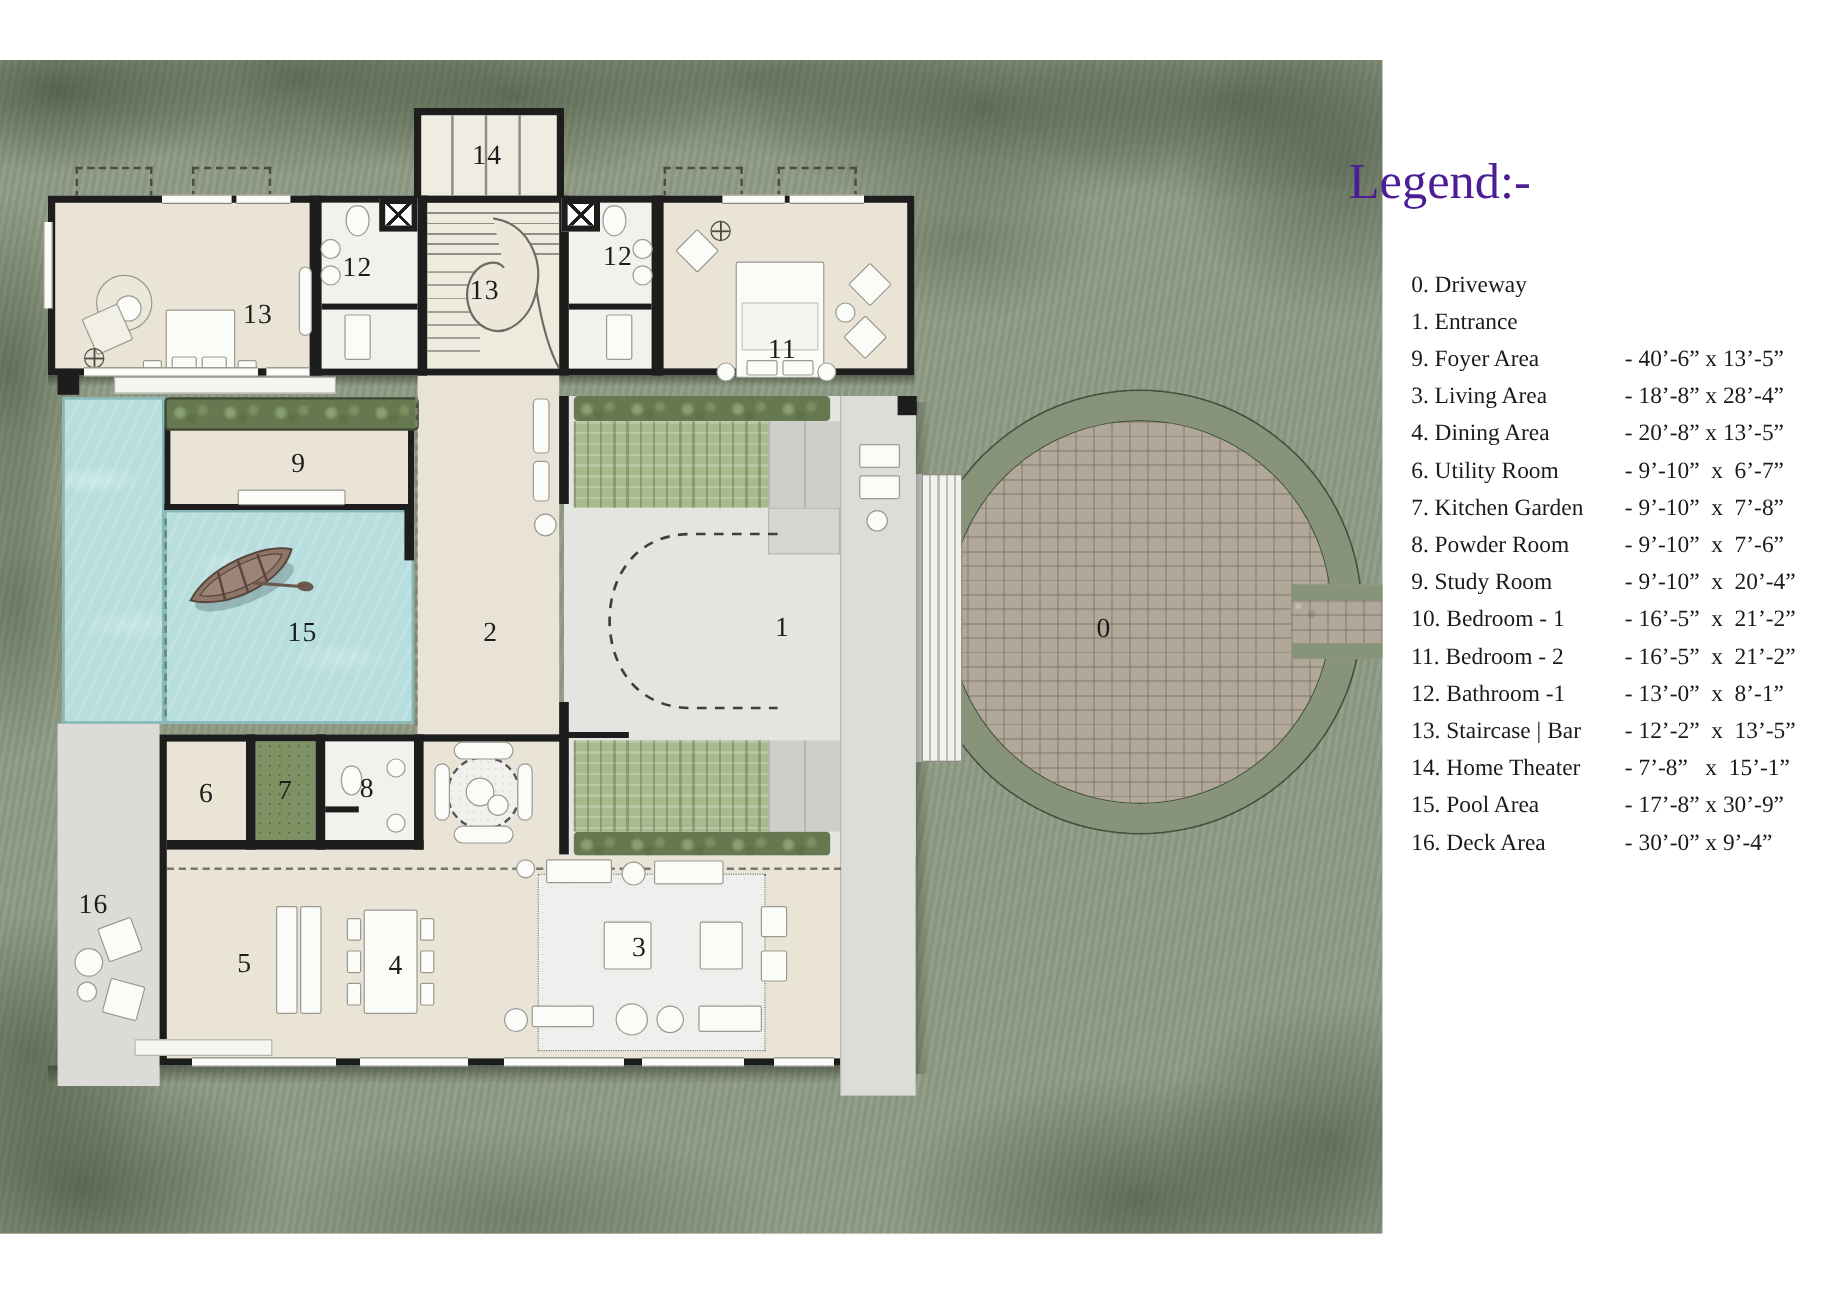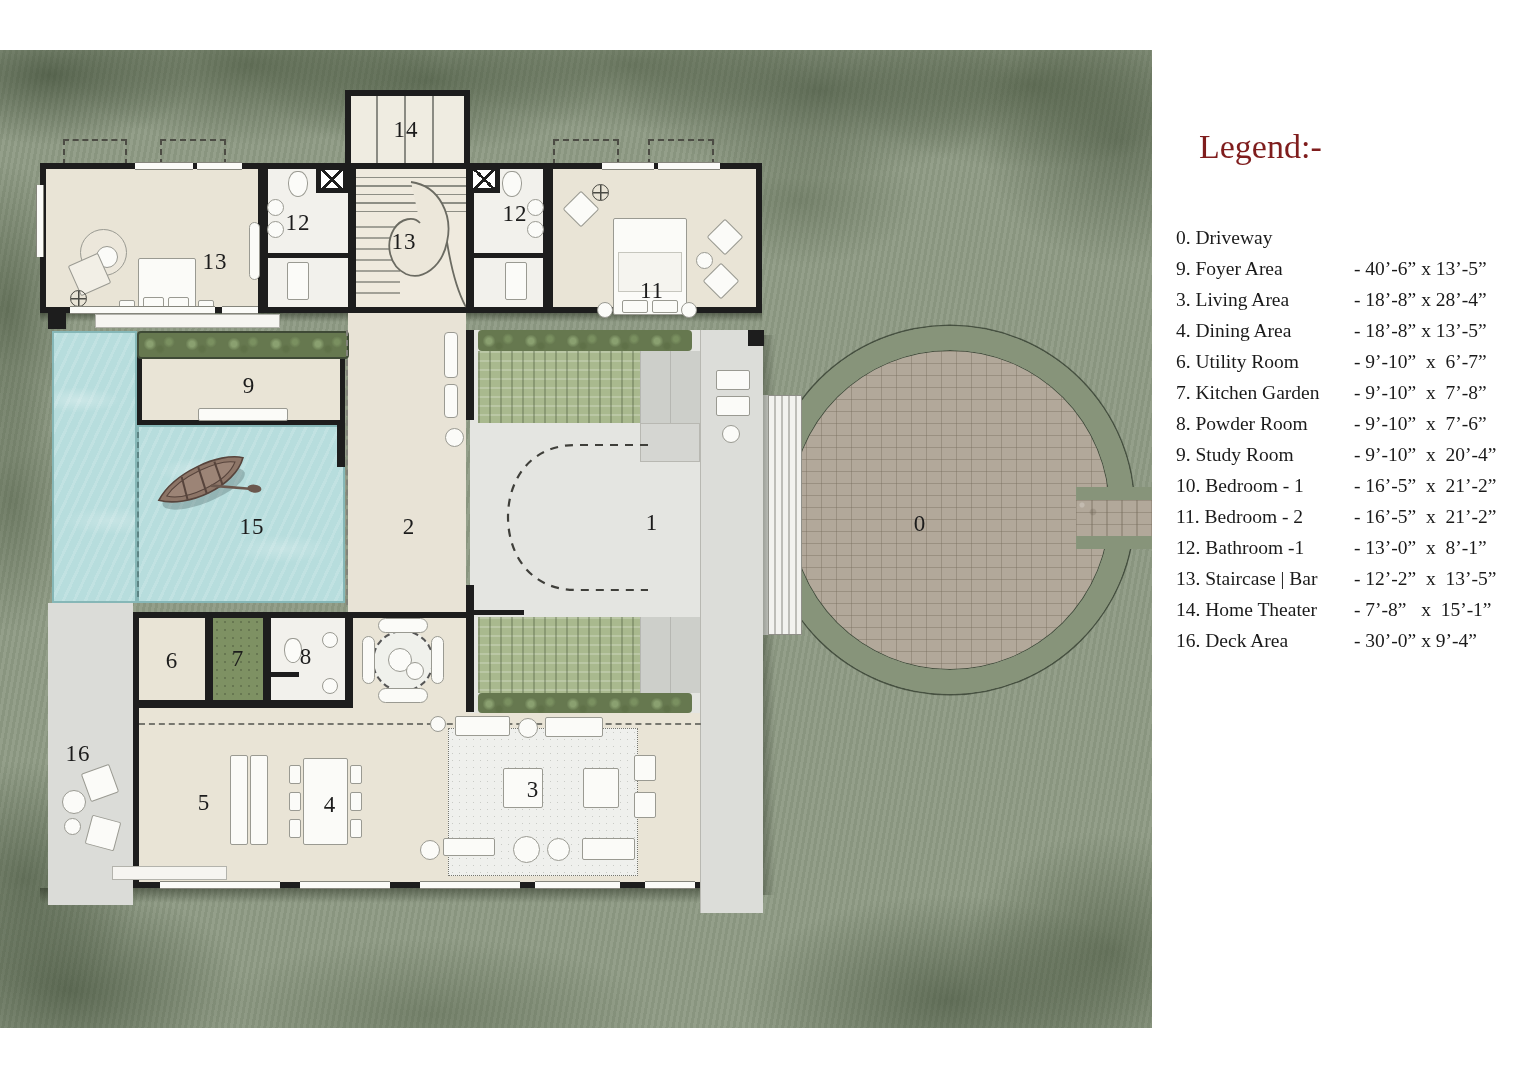--- a/index.html
+++ b/index.html
@@ -60,21 +60,21 @@
   .awn{position:absolute;height:24px;border:2px dashed #4c4c44;border-bottom:none;z-index:2;}
   .shadowH{position:absolute;z-index:2;background:linear-gradient(to bottom, rgba(35,42,28,.5), transparent);}
   .xsq{position:absolute;background-color:#ffffff;border:5px solid #1d1d1d;box-sizing:border-box;z-index:5;
     background-image:linear-gradient(45deg, transparent 45%, #1d1d1d 45% 55%, transparent 55%),
                      linear-gradient(135deg, transparent 45%, #1d1d1d 45% 55%, transparent 55%);}
 
   
   .plabel{position:absolute;z-index:8;font-size:23px;color:#1c1c1c;transform:translate(-50%,-50%);letter-spacing:1px;}
 
   
-  .legend-title{position:absolute;left:1199px;top:128px;font-size:34px;color:#7f1d1d;z-index:9;}
+  .legend-title{position:absolute;left:1124px;top:128px;font-size:42px;color:#4c1d95;z-index:9;}
   .legend-list{position:absolute;left:1176px;top:222px;z-index:9;}
   .lrow{height:31px;display:flex;align-items:center;font-size:19.5px;color:#1a1a1a;white-space:pre;}
   .lname{width:178px;}
 </style>
 </head>
 <body>
 
 <div class="page">
 
   <div class="site"></div>
@@ -293,28 +293,30 @@
   <div class="plabel" style="left:238px;top:659px;">7</div>
   <div class="plabel" style="left:306px;top:657px;">8</div>
   <div class="plabel" style="left:78px;top:754px;">16</div>
   <div class="plabel" style="left:204px;top:803px;">5</div>
   <div class="plabel" style="left:330px;top:805px;">4</div>
   <div class="plabel" style="left:533px;top:790px;">3</div>
 
   <div class="legend-title">Legend:-</div>
   <div class="legend-list">
     <div class="lrow"><span class="lname">0. Driveway</span><span class="ldims"></span></div>
+    <div class="lrow"><span class="lname">1. Entrance</span><span class="ldims"></span></div>
     <div class="lrow"><span class="lname">9. Foyer Area</span><span class="ldims">- 40’-6” x 13’-5”</span></div>
     <div class="lrow"><span class="lname">3. Living Area</span><span class="ldims">- 18’-8” x 28’-4”</span></div>
-    <div class="lrow"><span class="lname">4. Dining Area</span><span class="ldims">- 18’-8” x 13’-5”</span></div>
+    <div class="lrow"><span class="lname">4. Dining Area</span><span class="ldims">- 20’-8” x 13’-5”</span></div>
     <div class="lrow"><span class="lname">6. Utility Room</span><span class="ldims">- 9’-10”  x  6’-7”</span></div>
     <div class="lrow"><span class="lname">7. Kitchen Garden</span><span class="ldims">- 9’-10”  x  7’-8”</span></div>
     <div class="lrow"><span class="lname">8. Powder Room</span><span class="ldims">- 9’-10”  x  7’-6”</span></div>
     <div class="lrow"><span class="lname">9. Study Room</span><span class="ldims">- 9’-10”  x  20’-4”</span></div>
     <div class="lrow"><span class="lname">10. Bedroom - 1</span><span class="ldims">- 16’-5”  x  21’-2”</span></div>
     <div class="lrow"><span class="lname">11. Bedroom - 2</span><span class="ldims">- 16’-5”  x  21’-2”</span></div>
     <div class="lrow"><span class="lname">12. Bathroom -1</span><span class="ldims">- 13’-0”  x  8’-1”</span></div>
     <div class="lrow"><span class="lname">13. Staircase | Bar</span><span class="ldims">- 12’-2”  x  13’-5”</span></div>
     <div class="lrow"><span class="lname">14. Home Theater</span><span class="ldims">- 7’-8”   x  15’-1”</span></div>
+    <div class="lrow"><span class="lname">15. Pool Area</span><span class="ldims">- 17’-8” x 30’-9”</span></div>
     <div class="lrow"><span class="lname">16. Deck Area</span><span class="ldims">- 30’-0” x 9’-4”</span></div>
   </div>
 
 </div>
 
 </body></html>

